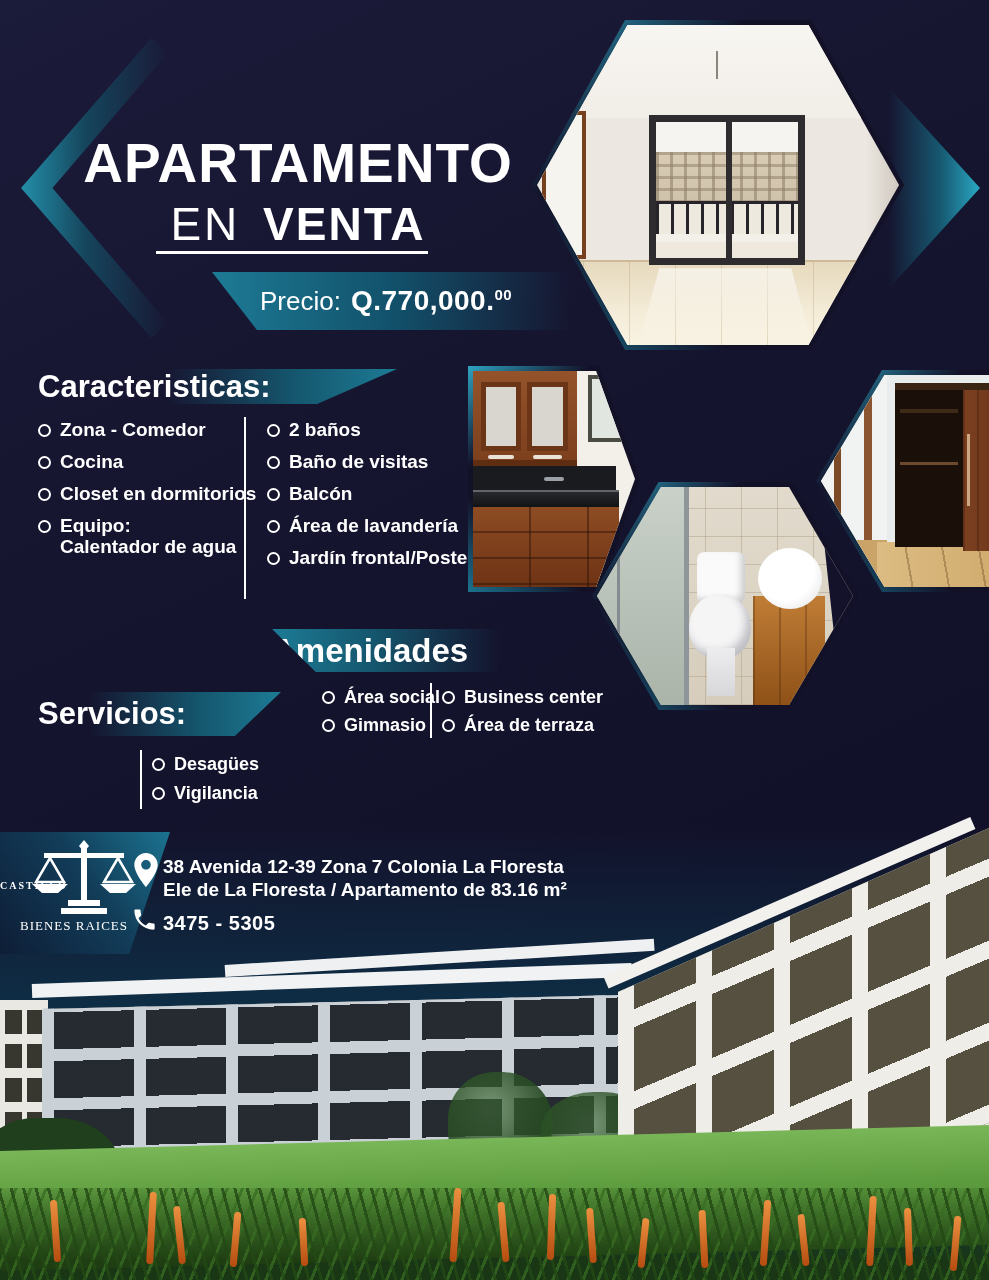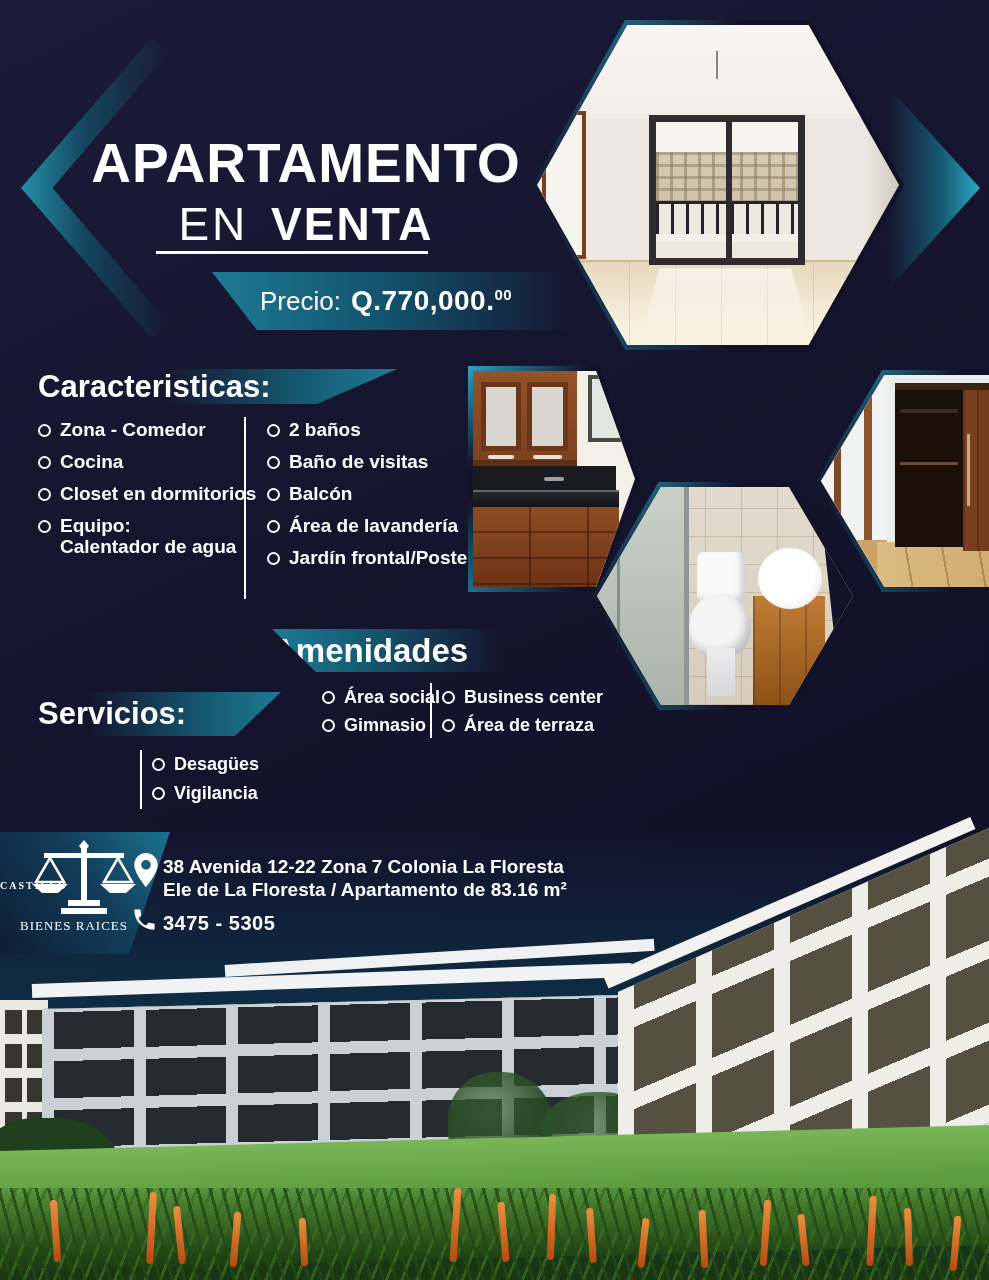--- a/index.html
+++ b/index.html
@@ -10,21 +10,21 @@
   }
   .abs{position:absolute;}
   
   .chev-left{left:18px;top:38px;width:150px;height:300px;
     clip-path:polygon(89% 0,100% 5%,23% 50%,100% 95%,89% 100%,2% 50%);
     background:linear-gradient(270deg,rgba(18,18,44,0) 0%,#15455c 55%,#2492ad 100%);}
   .chev-right{left:884px;top:82px;width:96px;height:212px;
     clip-path:polygon(0 0,100% 50%,0 100%);
     background:linear-gradient(90deg,rgba(18,18,44,0) 5%,#175a73 60%,#29a2bd 97%);}
   
-  .title{left:66px;top:136px;width:480px;text-align:center;}
+  .title{left:58px;top:136px;width:480px;text-align:center;}
   .title-1{font-size:55px;font-weight:800;letter-spacing:1px;line-height:1;}
   .title-2{margin-top:10px;font-size:46px;line-height:1;}
   .title-2 .light{font-weight:300;letter-spacing:3px;}
   .title-2 .heavy{font-weight:800;letter-spacing:2px;margin-left:10px;}
   .title-underline{left:156px;top:251px;width:272px;height:3px;background:#fff;}
   .price-banner{left:212px;top:272px;width:408px;height:58px;
     clip-path:polygon(0 0,100% 0,100% 100%,11% 100%);
     background:linear-gradient(90deg,#1d7b95 0%,#12506a 45%,rgba(18,18,44,0) 88%);
     display:flex;align-items:center;padding-left:48px;box-sizing:border-box;}
   .price-banner .plabel{font-size:26px;font-weight:400;}
@@ -432,21 +432,21 @@
       <rect x="40" y="60" width="32" height="6" stroke="none"></rect>
       <rect x="33" y="68" width="46" height="6" stroke="none"></rect>
     </g>
   </svg>
   <span class="abs brand-top">BIENES RAICES</span>
   <span class="abs brand-bottom">CASTILLO</span>
 
   <svg class="abs pin-icon" width="26" height="34" viewBox="0 0 24 32">
     <path fill="#ffffff" d="M12 0C5.9 0 1 4.9 1 11c0 8.2 11 21 11 21s11-12.8 11-21C23 4.9 18.1 0 12 0zm0 15.5c-2.5 0-4.5-2-4.5-4.5s2-4.5 4.5-4.5 4.5 2 4.5 4.5-2 4.5-4.5 4.5z"></path>
   </svg>
-  <p class="abs addr1">38 Avenida 12-22 Zona 7 Colonia La Floresta</p>
+  <p class="abs addr1">38 Avenida 12-39 Zona 7 Colonia La Floresta</p>
   <p class="abs addr2">Ele de La Floresta / Apartamento de 83.16 m²</p>
 
   <svg class="abs phone-icon" width="27" height="27" viewBox="0 0 24 24">
     <path fill="#ffffff" d="M6.62 10.79c1.44 2.83 3.76 5.14 6.59 6.59l2.2-2.2c.27-.27.67-.36 1.02-.24 1.12.37 2.33.57 3.57.57.55 0 1 .45 1 1V20c0 .55-.45 1-1 1-9.39 0-17-7.61-17-17 0-.55.45-1 1-1h3.5c.55 0 1 .45 1 1 0 1.25.2 2.45.57 3.57.11.35.03.74-.25 1.02l-2.2 2.2z"></path>
   </svg>
   <p class="abs phone">3475 - 5305</p>
 
 </div>
 
 </body></html>

